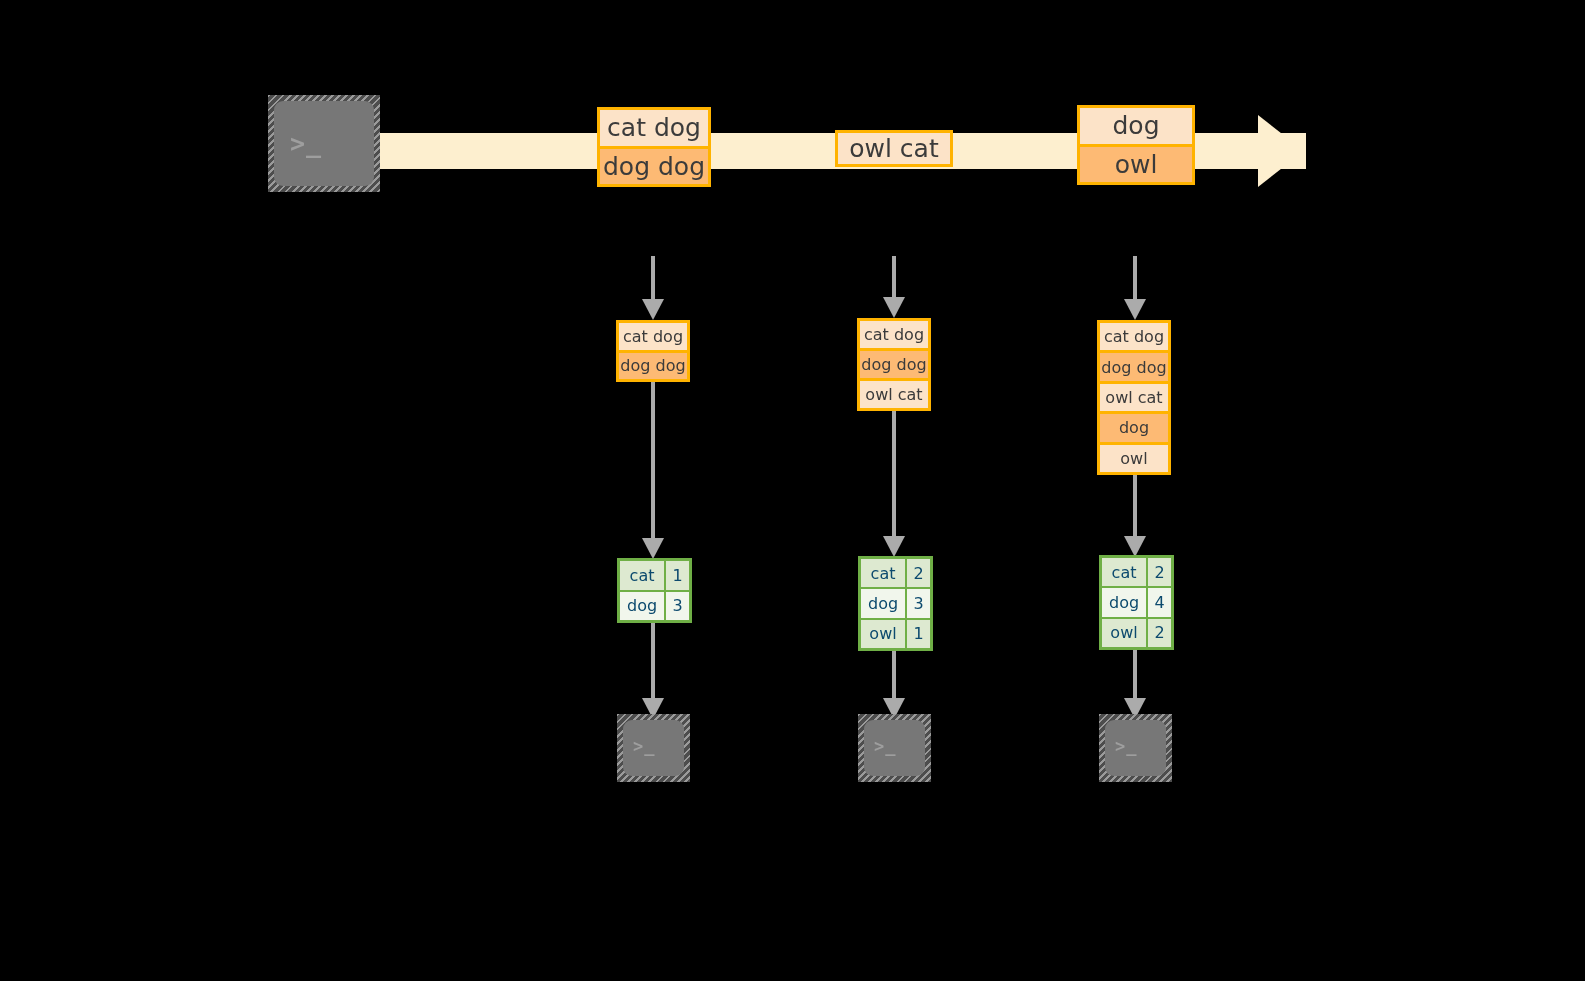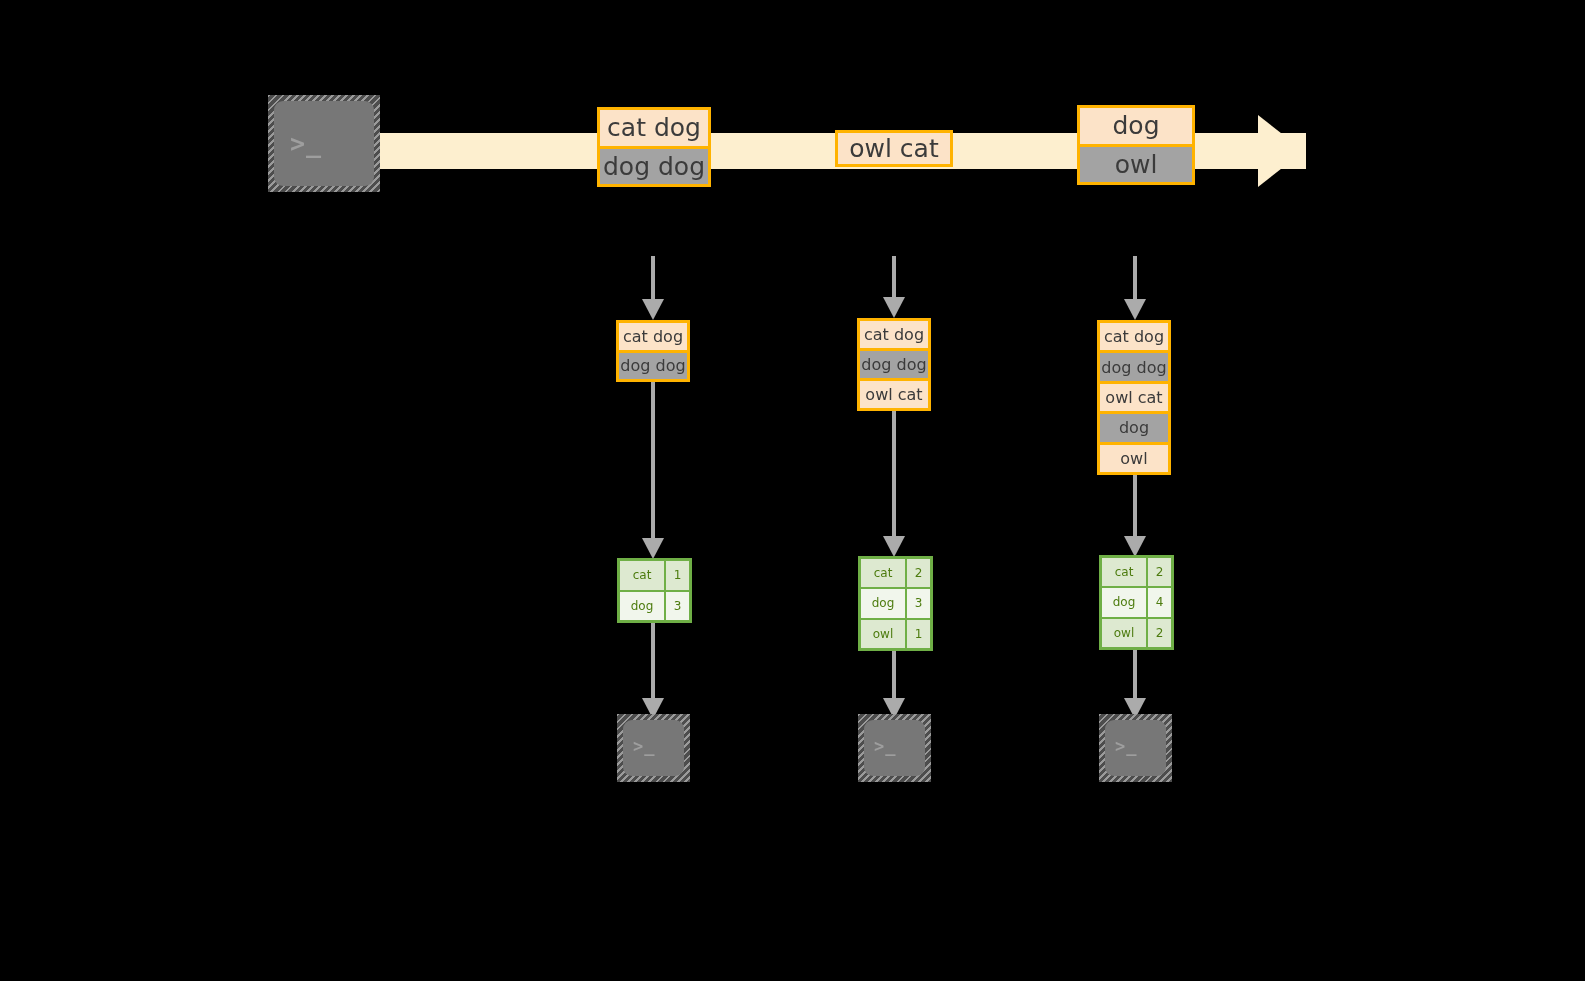--- a/index.html
+++ b/index.html
@@ -65,21 +65,21 @@
   }
   .rec-cell {
     flex: 1 1 0;
     display: flex;
     align-items: center;
     justify-content: center;
     color: #3b3b3b;
     white-space: nowrap;
   }
   .rec-cell.shade-a { background: #FCE3C8; }
-  .rec-cell.shade-b { background: #a3a3a3; }
+  .rec-cell.shade-b { background: #fdba74; }
   .rec-cell + .rec-cell { border-top: 3px solid #FFB300; }
 
   .rec.big .rec-cell { font-size: 25px; }
   .rec.small .rec-cell { font-size: 16px; }
 
   
   .res {
     position: absolute;
     border: 3px solid #6FAF46;
     display: flex;
@@ -88,22 +88,22 @@
   }
   .res-row {
     flex: 1 1 0;
     display: flex;
   }
   .res-row + .res-row { border-top: 2px solid #6FAF46; }
   .res-row .k, .res-row .v {
     display: flex;
     align-items: center;
     justify-content: center;
-    font-size: 12px;
-    color: #4d7c0f;
+    font-size: 16px;
+    color: #0c4a6e;
   }
   .res-row .k { width: 48px; }
   .res-row .v { width: 27px; border-left: 2px solid #6FAF46; }
   .res-row.shade-a .k, .res-row.shade-a .v { background: #DDE9D0; }
   .res-row.shade-b .k, .res-row.shade-b .v { background: #F1F6EC; }
 
   
   .conn { position: absolute; }
   .conn .shaft {
     position: absolute;

